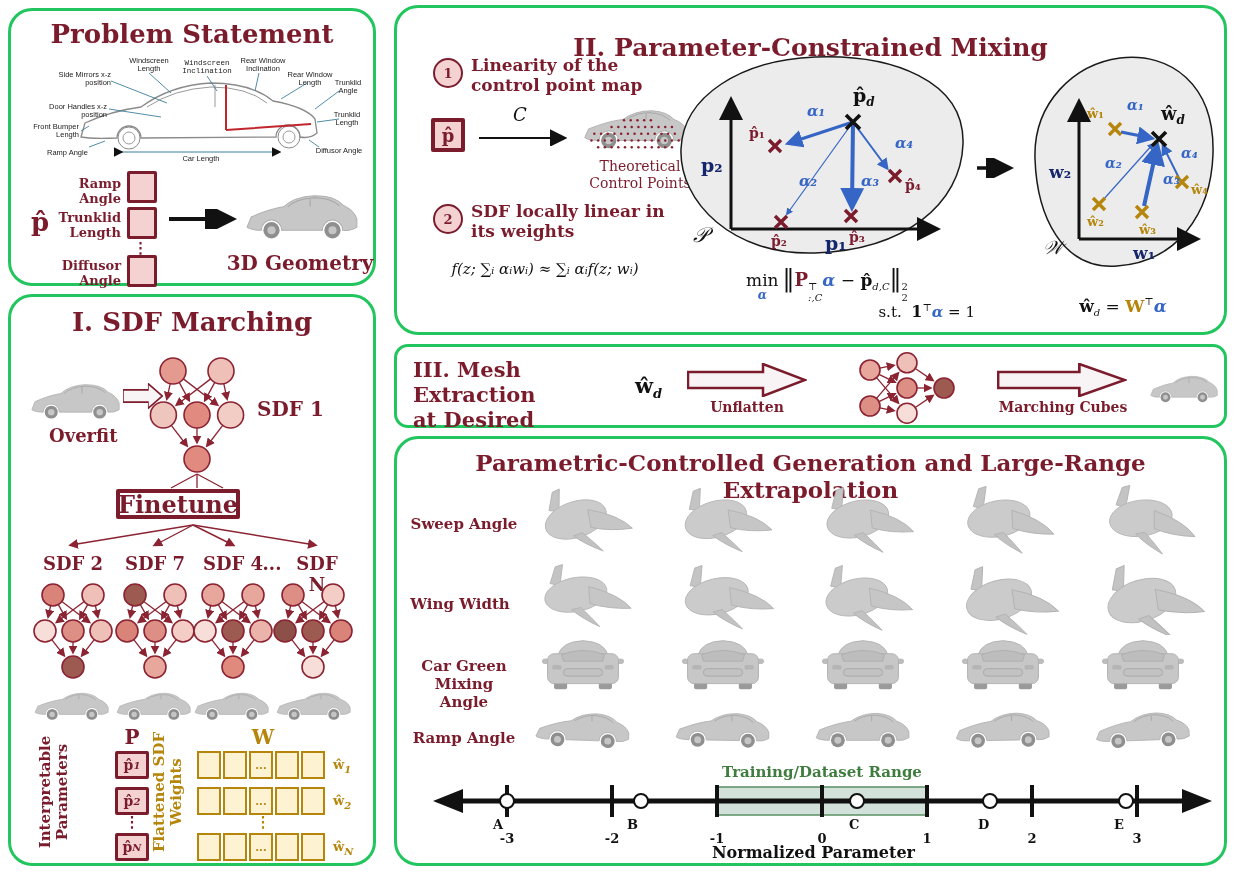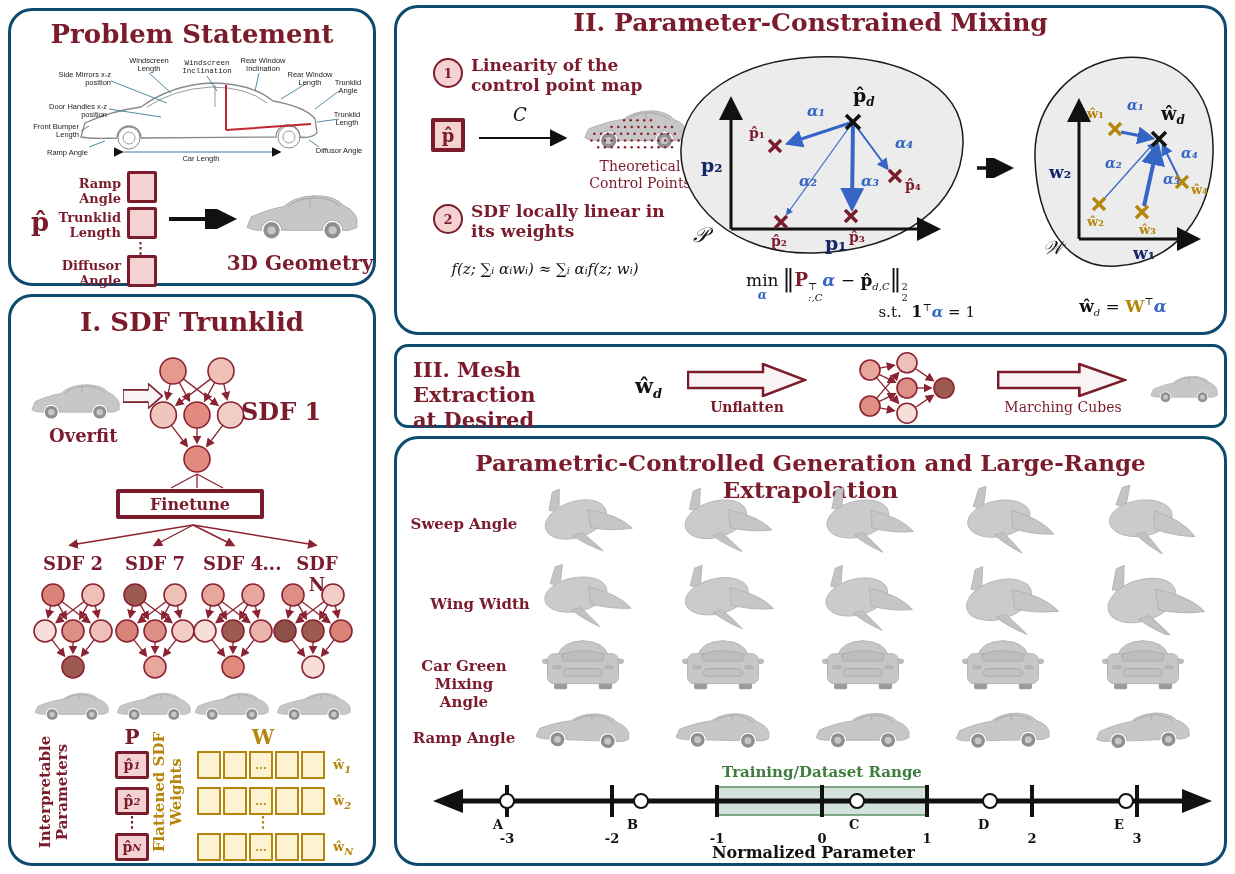--- a/index.html
+++ b/index.html
@@ -1,18 +1,18 @@
 <!DOCTYPE html>
 <html><head>
 <meta charset="utf-8">
 <style>
   html,body{margin:0;padding:0;background:#fff;}
   #canvas{position:relative;width:1235px;height:874px;background:#fff;font-family:"DejaVu Serif",serif;overflow:hidden;}
   .abs{position:absolute;}
-  .panel{position:absolute;background:#fff;border:3px solid #0c4a6e;border-radius:24px;box-sizing:border-box;}
+  .panel{position:absolute;background:#fff;border:3px solid #22c55e;border-radius:24px;box-sizing:border-box;}
   .ttl{position:absolute;left:0;right:0;text-align:center;font-weight:bold;color:#7b1c2d;}
   .maroon{color:#7b1c2d;}
   .gold{color:#b5860b;}
   .blue{color:#3565c5;}
   .navy{fill:#16266b;}
   .boxp{position:absolute;box-sizing:border-box;background:#f4d2d2;border:3.5px solid #7b1c2d;border-radius:2px;display:flex;align-items:center;justify-content:center;font-weight:bold;color:#7b1c2d;}
   .lbl-r{position:absolute;text-align:right;font-weight:bold;color:#7b1c2d;font-size:13px;line-height:1.15;}
   .carlab{position:absolute;font-family:"Liberation Sans",sans-serif;font-size:7.5px;line-height:1.1;color:#222;}
   .netedge{stroke:#8c2332;stroke-width:1.3px;}
   .netnode{stroke:#8c2332;stroke-width:1.6px;}
@@ -139,21 +139,21 @@
   <svg class="abs" style="left:156px;top:198px;" width="76" height="20">
     <line x1="2" y1="10" x2="62" y2="10" stroke="#111" stroke-width="4" marker-end="url(#mK)"></line>
   </svg>
   <svg class="abs" style="left:230px;top:176px;" width="122" height="56" viewBox="0 0 120 52">
         <use href="#car-suv"></use>
       </svg>
   <div class="abs ttl" style="left:214px;top:240px;width:150px;font-size:20px;">3D Geometry</div>
 </section>
 
 <section class="panel" style="left:8px;top:294px;width:368px;height:572px;">
-  <div class="ttl" style="top:10px;font-size:26px;">I. SDF Trunklid</div>
+  <div class="ttl" style="top:10px;font-size:26px;">I. SDF Marching</div>
   <svg class="abs" style="left:16px;top:78px;" width="97" height="50" viewBox="0 0 120 52">
         <use href="#car-suv"></use>
       </svg>
   <div class="abs maroon" style="left:38px;top:128px;font-size:18px;font-weight:bold;">Overfit</div>
   <svg class="abs" style="left:112px;top:86px;" width="40" height="26">
         <use href="#block-arrow" width="40" height="26"></use>
       </svg>
   <svg class="abs" style="left:138px;top:58px;" width="96" height="120">
         <line x1="21.22882802218257" y1="28.701204898329898" x2="18.023840278684336" y2="43.39073205603013" class="netedge" marker-end="url(#mR)"></line>
         <line x1="30.225077698847453" y1="27.412642447886995" x2="39.859513778430255" y2="45.075775260455465" class="netedge" marker-end="url(#mR)"></line>
@@ -164,29 +164,29 @@
         <line x1="22.289876843708996" y1="70.33198158104749" x2="37.68246874284209" y2="90.48894716324558" class="netedge" marker-end="url(#mR)"></line>
         <line x1="48" y1="73" x2="48" y2="87" class="netedge" marker-end="url(#mR)"></line>
         <line x1="73.710123156291" y1="70.33198158104749" x2="58.31753125715791" y2="90.48894716324558" class="netedge" marker-end="url(#mR)"></line>
         <circle cx="24" cy="16" r="13" fill="#e59a90" class="netnode"></circle>
         <circle cx="72" cy="16" r="13" fill="#eec0b8" class="netnode"></circle>
         <circle cx="14.400000000000002" cy="60" r="13" fill="#efc6be" class="netnode"></circle>
         <circle cx="48" cy="60" r="13" fill="#e08a80" class="netnode"></circle>
         <circle cx="81.6" cy="60" r="13" fill="#f2cdc5" class="netnode"></circle>
         <circle cx="48" cy="104" r="13" fill="#e08a80" class="netnode"></circle>
       </svg>
-  <div class="abs maroon" style="left:230px;top:100px;font-size:24px;font-weight:bold;">SDF 1</div>
+  <div class="abs maroon" style="left:246px;top:100px;font-size:20px;font-weight:bold;">SDF 1</div>
   <svg class="abs" style="left:150px;top:176px;" width="80" height="16">
     <g stroke="#8c2332" stroke-width="1.3">
           <line x1="36" y1="1" x2="10" y2="15"></line>
           <line x1="36" y1="1" x2="36" y2="15"></line>
           <line x1="36" y1="1" x2="62" y2="15"></line>
         </g>
   </svg>
-  <div class="abs" style="left:105px;top:192px;width:148px;height:30px;box-sizing:border-box;border:4px solid #7b1c2d;border-radius:2px;display:flex;align-items:center;justify-content:center;font-size:16px;font-weight:bold;color:#7b1c2d;">Finetune</div>
+  <div class="abs" style="left:105px;top:192px;width:124px;height:30px;box-sizing:border-box;border:4px solid #7b1c2d;border-radius:2px;display:flex;align-items:center;justify-content:center;font-size:24px;font-weight:bold;color:#7b1c2d;">Finetune</div>
   <svg class="abs" style="left:30px;top:226px;" width="310" height="26">
     <g stroke="#8c2332" stroke-width="1.4" fill="none">
       <line x1="152" y1="2" x2="30" y2="22" marker-end="url(#mR)"></line>
           <line x1="152" y1="2" x2="114" y2="22" marker-end="url(#mR)"></line>
           <line x1="152" y1="2" x2="192" y2="22" marker-end="url(#mR)"></line>
           <line x1="152" y1="2" x2="274" y2="22" marker-end="url(#mR)"></line>
     </g>
   </svg>
   <div class="abs maroon" style="left:30px;top:256px;width:64px;text-align:center;font-size:18px;font-weight:bold;">SDF 2</div>
   <div class="abs maroon" style="left:112px;top:256px;width:64px;text-align:center;font-size:18px;font-weight:bold;">SDF 7</div>
@@ -319,21 +319,21 @@
         <div class="cell">...</div>
         <div class="cell"></div>
         <div class="cell"></div>
   </div>
   <div class="abs gold" style="left:322px;top:460px;font-weight:bold;font-size:13px;"><span>ŵ</span><span class="subb">1</span></div>
   <div class="abs gold" style="left:322px;top:496px;font-weight:bold;font-size:13px;"><span>ŵ</span><span class="subb">2</span></div>
   <div class="abs gold" style="left:322px;top:542px;font-weight:bold;font-size:13px;"><span>ŵ</span><span class="subb">N</span></div>
 </section>
 
 <section class="panel" style="left:394px;top:5px;width:833px;height:330px;">
-  <div class="ttl" style="top:0;font-size:25px;">II. Parameter-Constrained Mixing</div>
+  <div class="ttl" style="top:25px;font-size:25px;">II. Parameter-Constrained Mixing</div>
   <div class="itemcirc" style="left:36px;top:50px;">1</div>
   <div class="itemtxt" style="left:74px;top:48px;width:190px;">Linearity of the control point map</div>
   <div class="boxp" style="left:34px;top:110px;width:34px;height:34px;font-size:18px;border-width:4px;">p̂</div>
   <div class="abs" style="left:116px;top:96px;font-size:18px;font-style:italic;color:#111;">C</div>
   <svg class="abs" style="left:80px;top:118px;" width="100" height="20">
         <line x1="2" y1="12" x2="86" y2="12" stroke="#111" stroke-width="2.2" marker-end="url(#mK)"></line>
       </svg>
   <svg class="abs" style="left:182px;top:96px;" width="115" height="48" viewBox="0 0 120 48">
         <use href="#car-side"></use>
         <g id="cp-dots">
@@ -514,21 +514,21 @@
         <circle cx="13" cy="18" r="10" fill="#e8a79c" class="netnode"></circle>
         <circle cx="13" cy="54" r="10" fill="#dd8f85" class="netnode"></circle>
         <circle cx="50" cy="10.8" r="10" fill="#efc0b8" class="netnode"></circle>
         <circle cx="50" cy="36" r="10" fill="#dd8f85" class="netnode"></circle>
         <circle cx="50" cy="61.199999999999996" r="10" fill="#f7ded8" class="netnode"></circle>
         <circle cx="87" cy="36" r="10" fill="#9d5a51" class="netnode"></circle>
       </svg>
   <svg class="abs" style="left:600px;top:16px;" width="130" height="34">
         <use href="#block-arrow" width="130" height="34"></use>
       </svg>
-  <div class="abs maroon" style="left:596px;top:52px;width:140px;text-align:center;font-size:14px;font-weight:normal;">Marching Cubes</div>
+  <div class="abs maroon" style="left:596px;top:52px;width:140px;text-align:center;font-size:14px;font-weight:bold;">Marching Cubes</div>
   <svg class="abs" style="left:750px;top:12px;" width="74" height="58" viewBox="0 0 120 52">
         <use href="#car-suv"></use>
       </svg>
 </section>
 
 <section class="panel" style="left:394px;top:436px;width:833px;height:430px;">
   <div class="ttl" style="top:10px;font-size:23px;">Parametric-Controlled Generation and Large-Range Extrapolation</div>
 
   <div class="rowlab" style="left:12px;top:76px;width:110px;">Sweep Angle</div>
   <svg class="abs" style="left:131px;top:44px;" width="110" height="72" viewBox="0 0 120 80">
@@ -540,21 +540,21 @@
   <svg class="abs" style="left:411px;top:44px;" width="114" height="72" viewBox="0 0 120 80">
         <use href="#plane"></use>
       </svg>
   <svg class="abs" style="left:551px;top:44px;" width="116" height="72" viewBox="0 0 120 80">
         <use href="#plane" transform="rotate(3 60 40)"></use>
       </svg>
   <svg class="abs" style="left:691px;top:44px;" width="120" height="72" viewBox="0 0 120 80">
         <use href="#plane" transform="rotate(6 60 40)"></use>
       </svg>
 
-  <div class="rowlab" style="left:28px;top:156px;width:110px;">Wing Width</div>
+  <div class="rowlab" style="left:8px;top:156px;width:110px;">Wing Width</div>
   <svg class="abs" style="left:131px;top:122px;" width="110" height="72" viewBox="0 0 120 80">
         <use href="#plane" transform="scale(1,0.94) rotate(2 60 40)"></use>
       </svg>
   <svg class="abs" style="left:271px;top:122px;" width="110" height="72" viewBox="0 0 120 80">
         <use href="#plane" transform="scale(1.02,0.98)"></use>
       </svg>
   <svg class="abs" style="left:411px;top:122px;" width="112" height="72" viewBox="0 0 120 80">
         <use href="#plane"></use>
       </svg>
   <svg class="abs" style="left:551px;top:122px;" width="114" height="74" viewBox="0 0 120 80">

